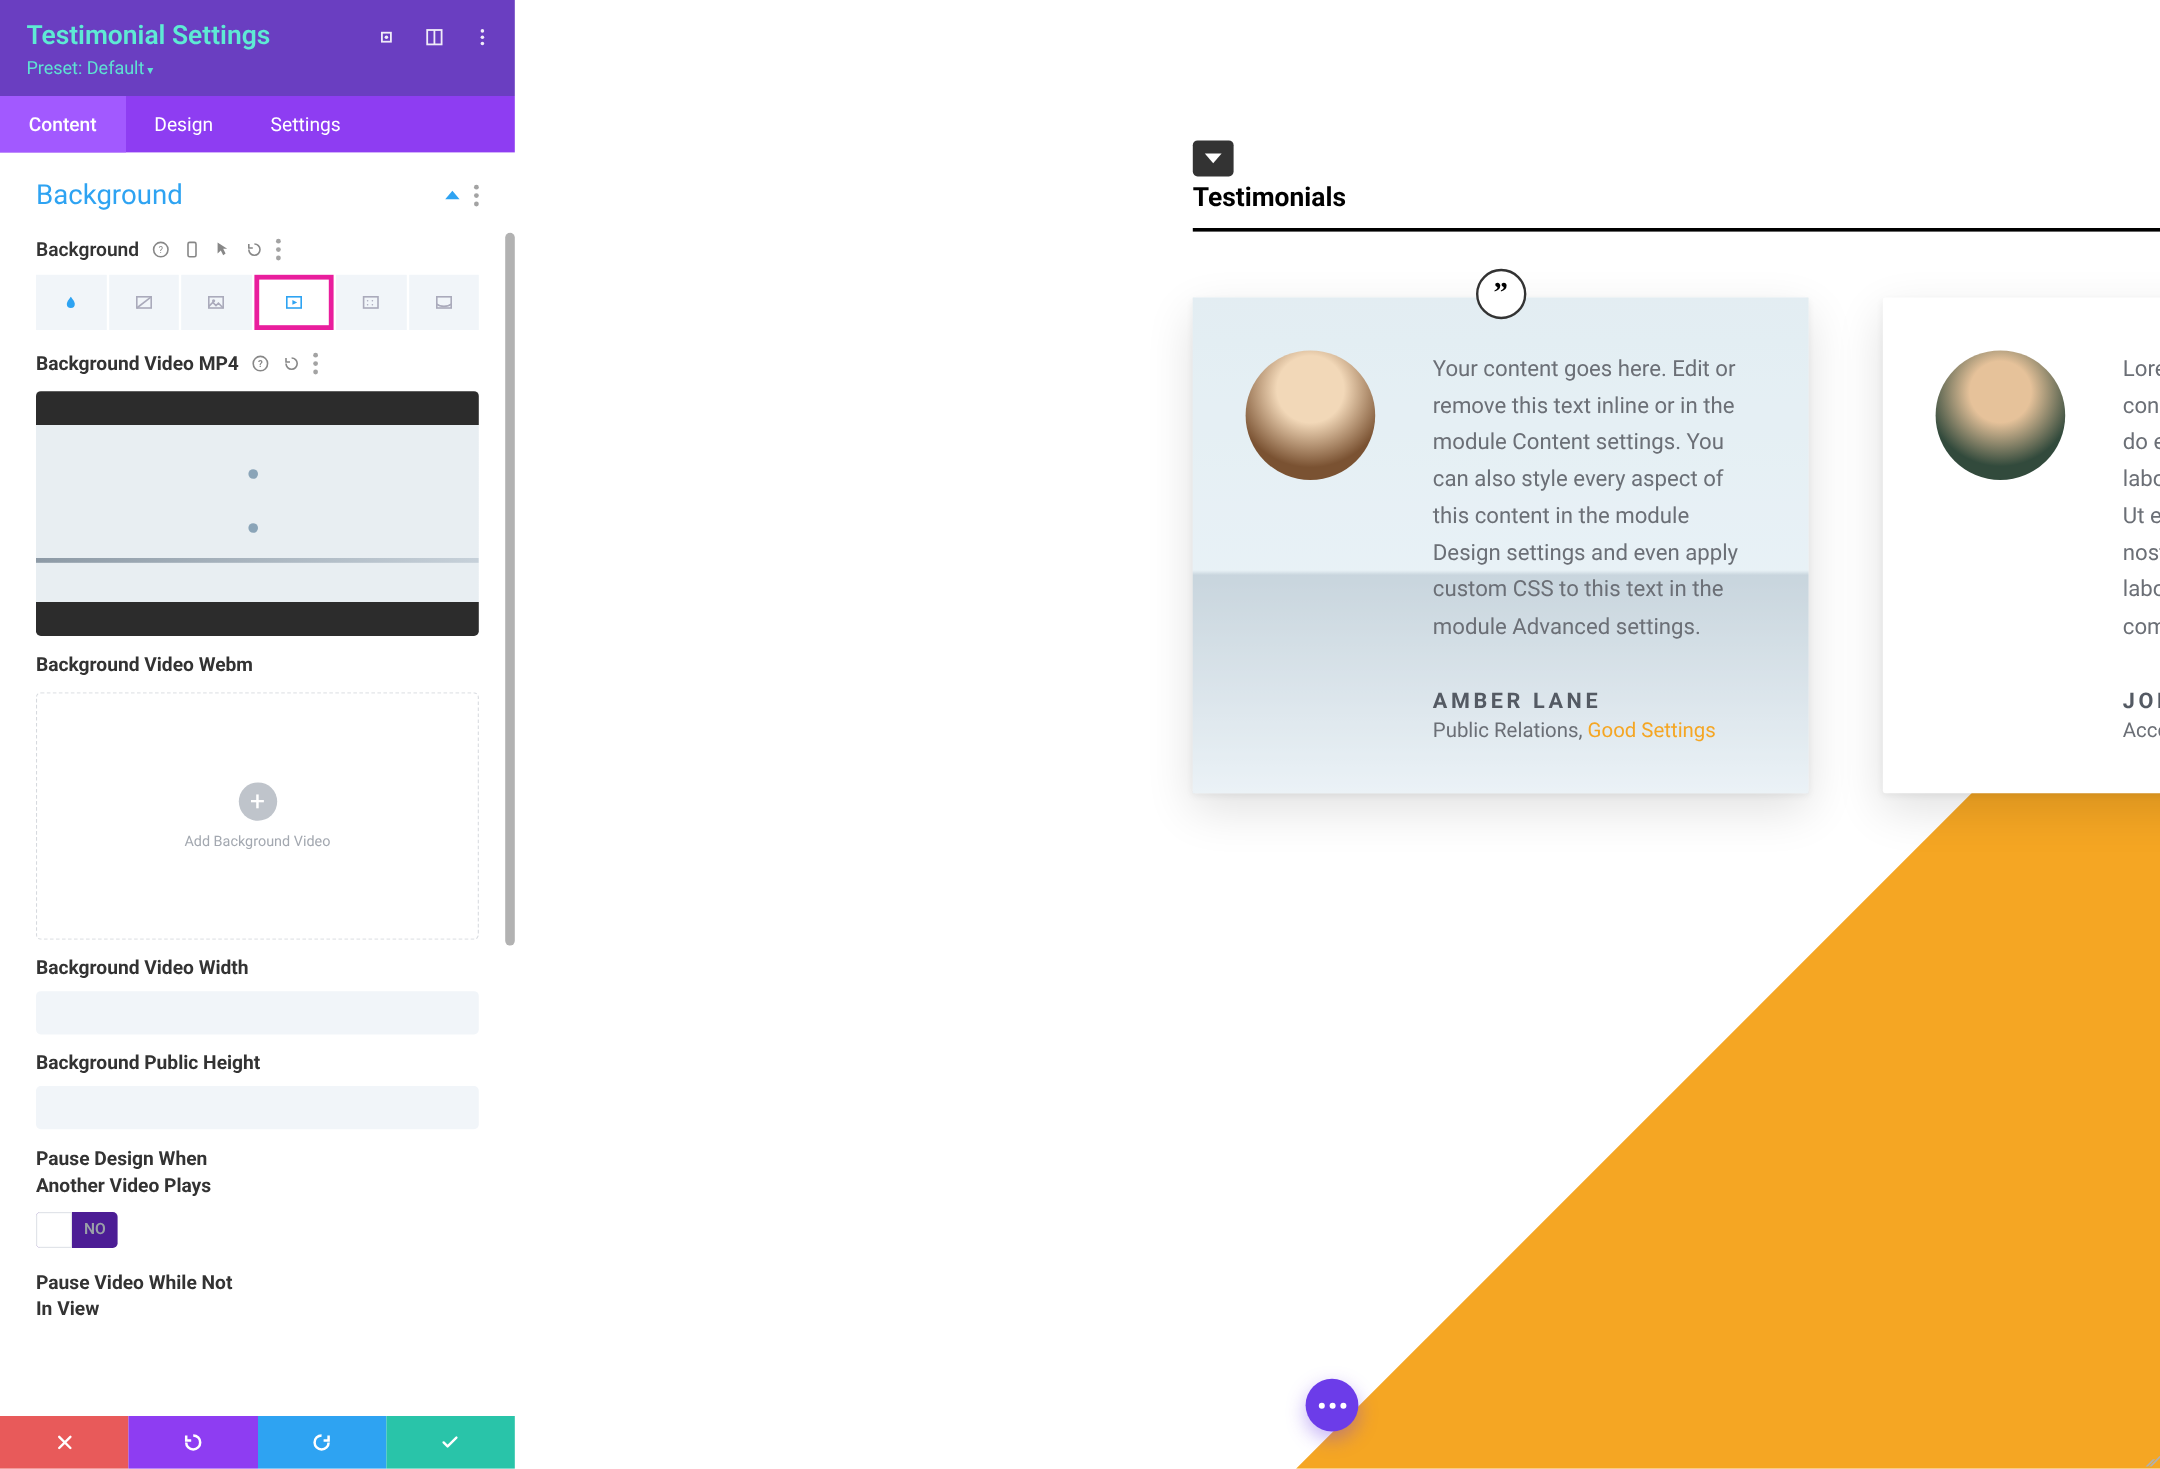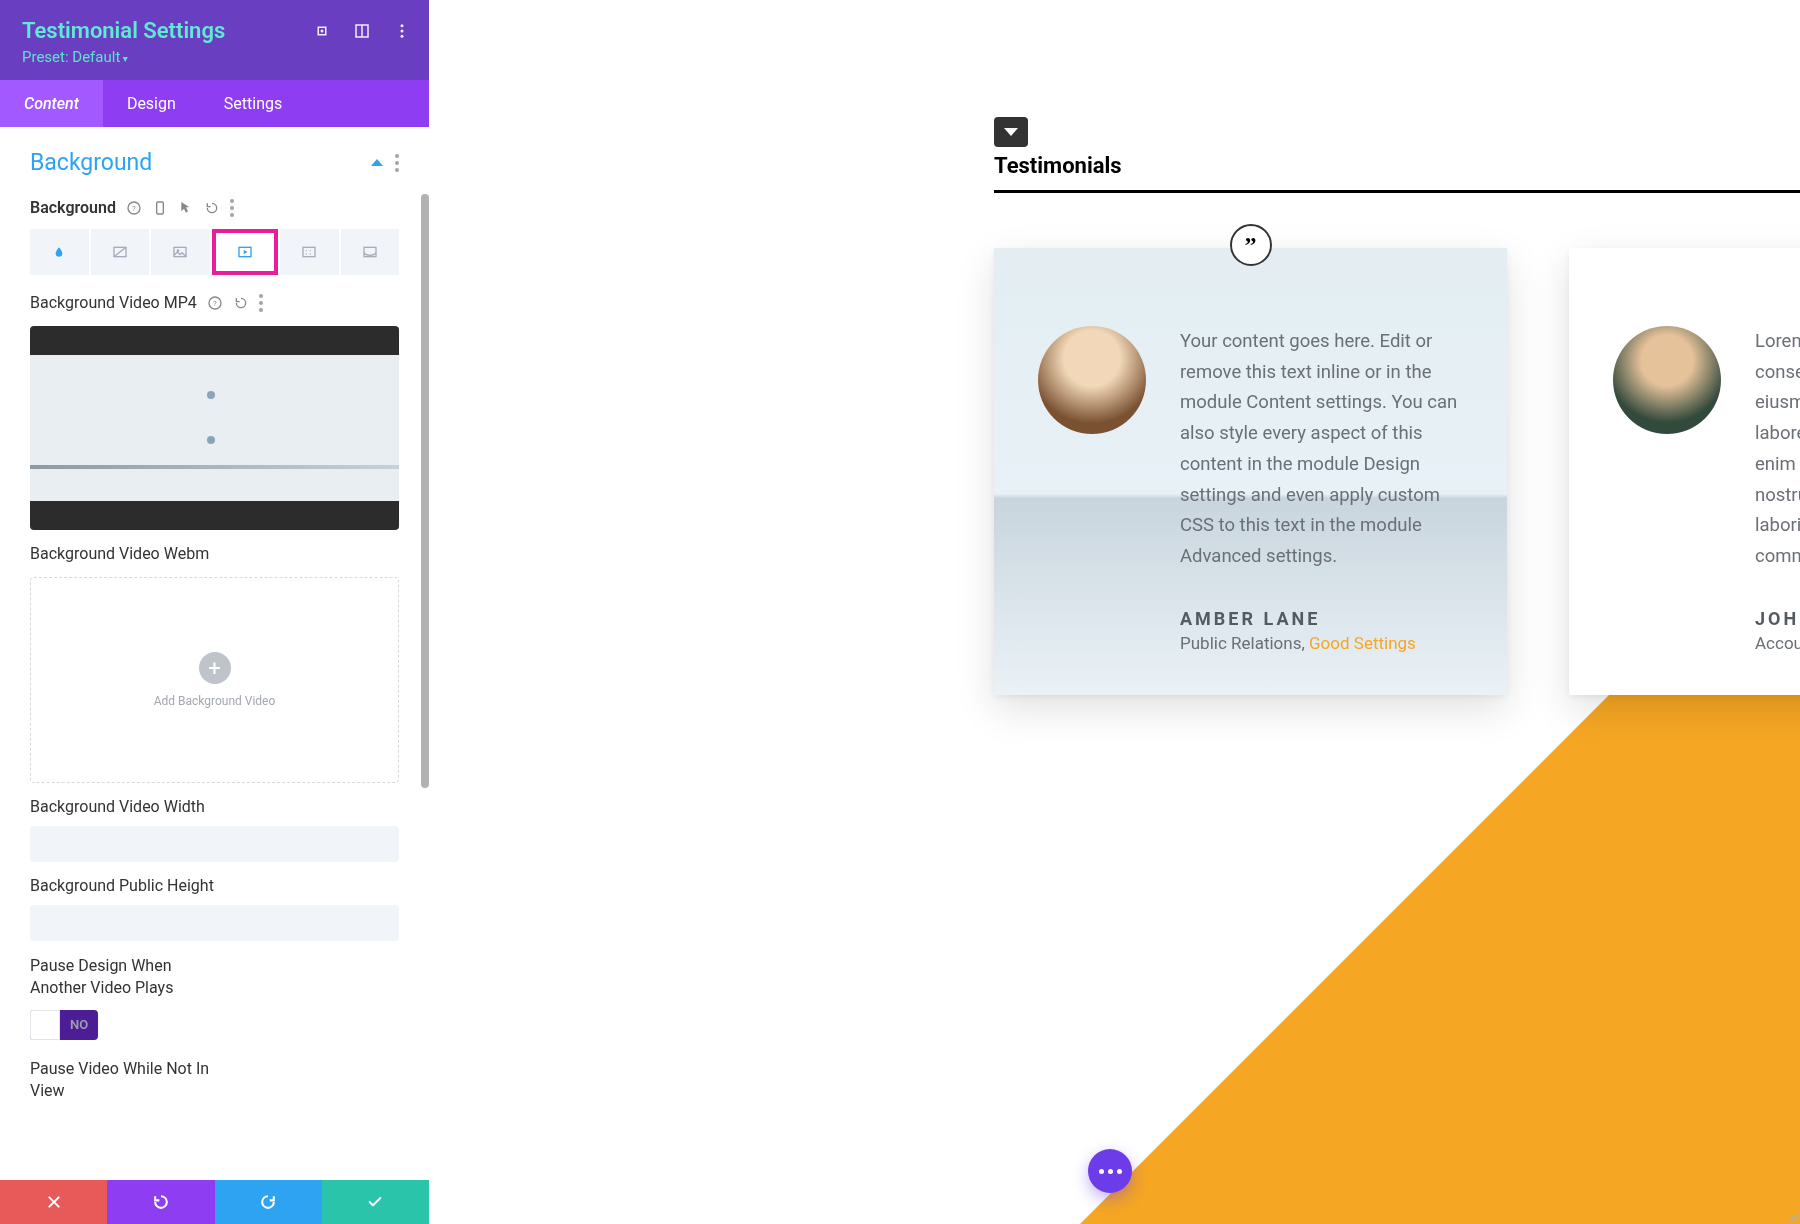--- a/index.html
+++ b/index.html
@@ -10,41 +10,41 @@
 .panel-scroll-track { position: absolute; left: 421px; top: 194px; width: 8px; height: 594px; background: #b2b2b2; border-radius: 4px; }
 .panel-header { background: #6a3ec1; color: #5eead4; padding: 18px 22px 14px; position: relative; }
 .panel-title { font-size: 22px; font-weight: 600; }
 .panel-preset { font-size: 15px; margin-top: 5px; opacity: 0.95; }
 .panel-preset::after { content: " ▾"; font-size: 10px; }
 .panel-header-icons { position: absolute; top: 22px; right: 18px; display: flex; gap: 22px; align-items: center; }
 .hdr-ic { width: 18px; height: 18px; opacity: 0.9; }
 
 .tabs { display: flex; background: #8e3df2; }
 .tab { padding: 14px 24px; color: #fff; font-size: 16px; cursor: pointer; }
-.tab.active { background: #a259ff; font-weight: 500; font-style: italic; }
+.tab.active { background: #a259ff; font-weight: 500; }
 
 .panel-body { flex: 1; overflow-y: auto; padding: 0 0 0 0; }
 .section-head { display: flex; align-items: center; justify-content: space-between; padding: 22px 30px 14px; }
 .section-title { color: #2ea3f2; font-size: 23px; font-weight: 400; }
 .section-toggle { display: flex; gap: 12px; align-items: center; }
 .chev-up { width: 0; height: 0; border-left: 6px solid transparent; border-right: 6px solid transparent; border-bottom: 7px solid #2ea3f2; }
 .dots-v { display: flex; flex-direction: column; gap: 3px; }
 .dots-v span { width: 4px; height: 4px; background: #a3a3a3; border-radius: 50%; }
 
 .field-row { padding: 0 30px; }
 .field-label-row { display: flex; align-items: center; gap: 10px; margin-top: 8px; }
 .field-label { font-size: 16px; font-weight: 600; color: #333; }
 .mini-ic { width: 16px; height: 16px; fill: #4a4a4a; opacity: 0.7; }
 
 .bg-type-row { display: flex; gap: 2px; margin: 12px 30px 18px; }
 .bg-type-btn { flex: 1; height: 46px; background: #f1f5f9; display: flex; align-items: center; justify-content: center; cursor: pointer; }
 .bg-type-btn.active-frame { border: 4px solid #e91e9d; background: #fff; }
 .bg-type-ic { width: 20px; height: 16px; }
 
-.sub-label { font-size: 16px; font-weight: 400; color: #333; padding: 0 30px; margin-top: 14px; display: flex; align-items: center; gap: 10px; }
+.sub-label { font-size: 16px; font-weight: 700; color: #333; padding: 0 30px; margin-top: 14px; display: flex; align-items: center; gap: 10px; }
 
 .video-preview { margin: 14px 30px 0; height: 204px; background: linear-gradient(#2c2c2c 0 14%, #e8eef2 14% 86%, #2c2c2c 86% 100%); border-radius: 4px; position: relative; overflow: hidden; }
 .water-line { position: absolute; left: 0; right: 0; top: 68%; height: 4px; background: linear-gradient(to right, rgba(50,70,90,0.5), rgba(120,140,160,0.3)); }
 .droplet { position: absolute; width: 8px; height: 8px; background: #8aa4b8; border-radius: 50%; }
 
 .add-zone { margin: 14px 30px 0; height: 206px; border: 1px dashed #d6d9de; border-radius: 4px; display: flex; flex-direction: column; align-items: center; justify-content: center; gap: 10px; }
 .add-circle { width: 32px; height: 32px; background: #bfc4cb; border-radius: 50%; color: #fff; font-size: 22px; display: flex; align-items: center; justify-content: center; }
 .add-text { font-size: 12px; color: #a3a8b0; }
 
 .text-input { margin: 10px 30px 0; height: 36px; background: #f1f5f9; border-radius: 4px; }
@@ -70,21 +70,21 @@
 
 .sec-bar { position: absolute; left: 565px; top: 117px; width: 34px; height: 30px; background: #333; border-radius: 4px; display: flex; align-items: center; justify-content: center; }
 .sec-bar .chev { width: 0; height: 0; border-left: 7px solid transparent; border-right: 7px solid transparent; border-top: 8px solid #fff; }
 .sec-title { position: absolute; left: 565px; top: 153px; font-size: 22px; font-weight: 700; color: #000; }
 .sec-rule { position: absolute; left: 565px; top: 190px; width: 1088px; height: 3px; background: #000; }
 
 .cards { position: absolute; left: 565px; top: 248px; width: 1088px; display: flex; gap: 62px; }
 .card { flex: 1; background: #fff; box-shadow: 0 14px 40px rgba(0,0,0,0.12), 0 2px 6px rgba(0,0,0,0.06); border-radius: 2px; padding: 44px 44px 42px; position: relative; min-height: 378px; }
 .card-bg-vid { position: absolute; inset: 0; background: linear-gradient( to bottom, #cfe1ea 0%, #d8e8f0 55%, #a2b8c6 56%, #dde9f1 100%); opacity: 0.9; }
 .card-bg-overlay { position: absolute; inset: 0; background: rgba(255,255,255,0.35); }
-.card-inner { position: relative; display: flex; gap: 34px; margin-top: 34px; }
+.card-inner { position: relative; display: flex; gap: 48px; }
 .avatar { width: 108px; height: 108px; border-radius: 50%; background: #dcc9a8; flex-shrink: 0; position: relative; overflow: hidden; }
 .avatar.a1 { background: radial-gradient(circle at 50% 30%, #f2d8b8 30%, #7a5232 70%); }
 .avatar.a2 { background: radial-gradient(circle at 50% 32%, #e6c29a 28%, #324a3c 68%); }
 .quote-mark { position: absolute; top: -24px; left: 50%; transform: translateX(-50%); width: 42px; height: 42px; border: 2px solid #333; border-radius: 50%; background: #fff; display: flex; align-items: center; justify-content: center; font-size: 24px; font-family: Georgia, serif; font-weight: bold; }
 .card-text { flex: 1; color: #6b6f76; font-size: 18.5px; line-height: 1.66; }
 .card-name { margin-top: 36px; letter-spacing: 3px; font-size: 18px; font-weight: 700; color: #545a63; }
 .card-role { margin-top: 4px; font-size: 17px; color: #6b6f76; }
 .card-role .co { color: #f5a623; }
 
 .fab { position: absolute; left: 1088px; top: 1149px; width: 44px; height: 44px; background: #6c3ce9; border-radius: 50%; display: flex; align-items: center; justify-content: center; box-shadow: 0 6px 16px rgba(108,60,233,0.4); }

